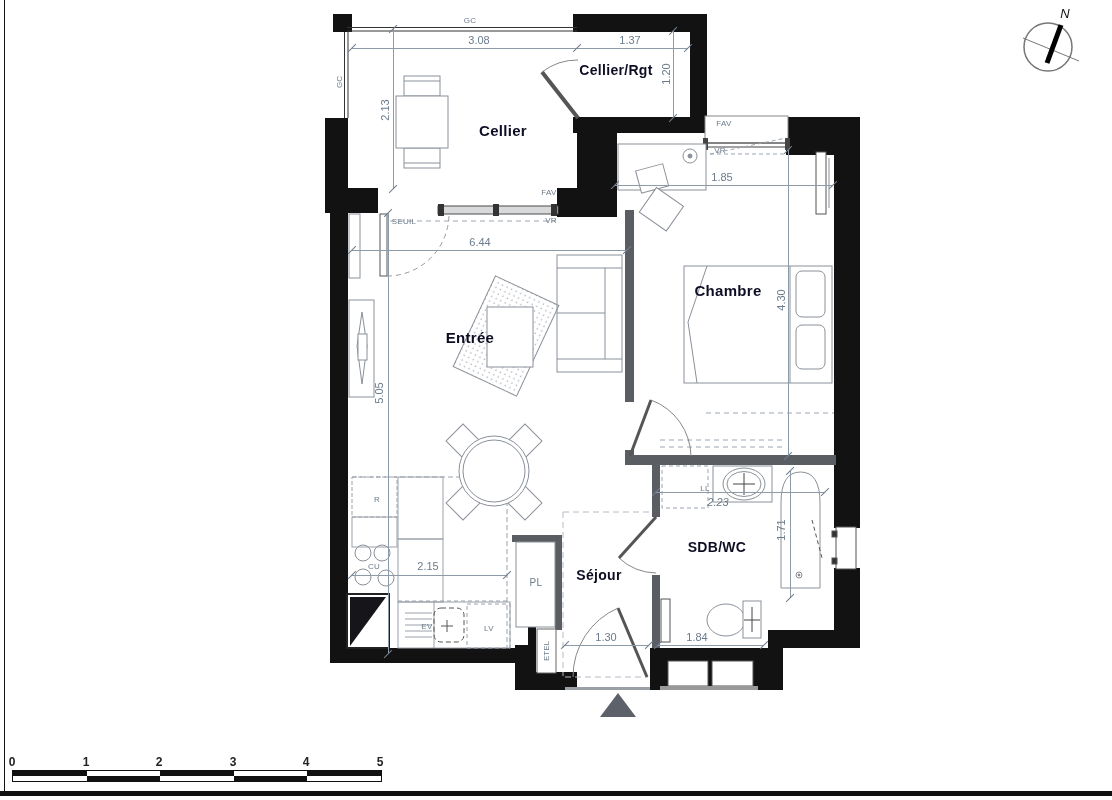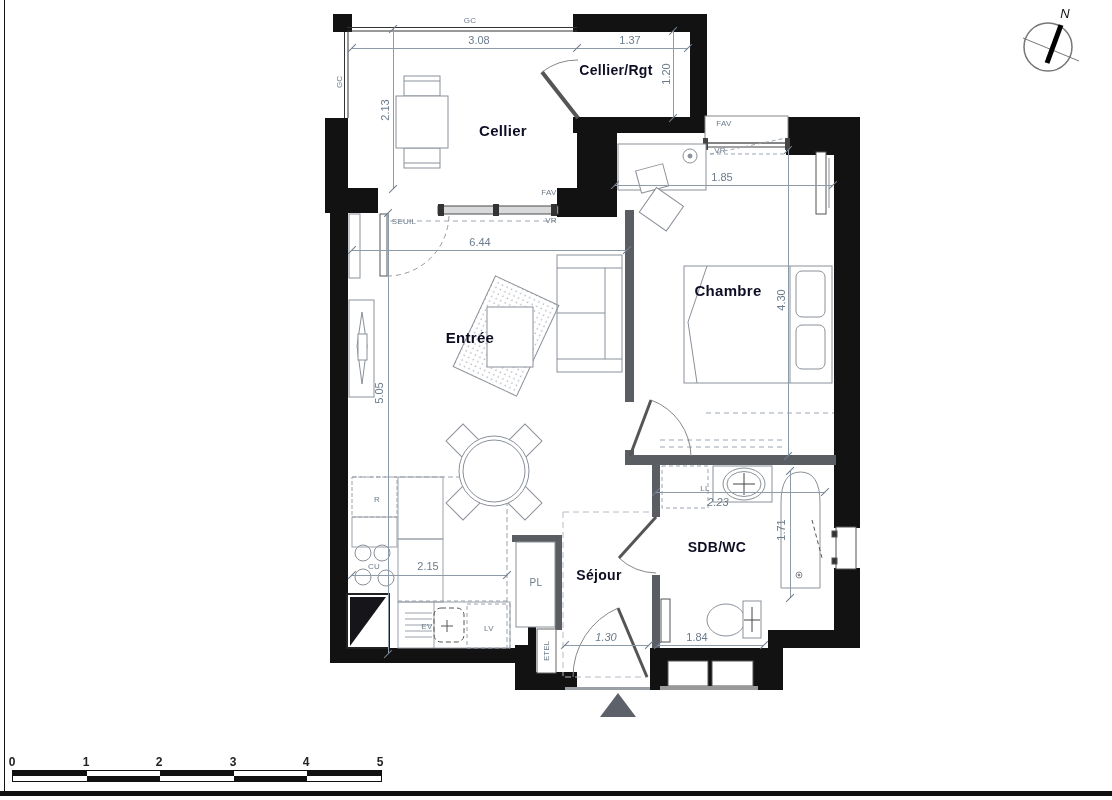--- a/index.html
+++ b/index.html
@@ -313,21 +313,21 @@
   <div class="dim" style="left:630px;top:40px;">1.37</div>
   <div class="dimv" style="left:385px;top:110px;">2.13</div>
   <div class="dimv" style="left:666px;top:74px;">1.20</div>
   <div class="dim" style="left:722px;top:177px;">1.85</div>
   <div class="dimv" style="left:781px;top:300px;">4.30</div>
   <div class="dim" style="left:480px;top:242px;">6.44</div>
   <div class="dimv" style="left:379px;top:393px;">5.05</div>
   <div class="dim" style="left:428px;top:566px;">2.15</div>
   <div class="dim" style="left:718px;top:502px;font-style:italic;">2.23</div>
   <div class="dimv" style="left:781px;top:530px;">1.71</div>
-  <div class="dim" style="left:606px;top:637px;font-style:italic;">1.30</div>
+  <div class="dim" style="left:606px;top:637px;">1.30</div>
   <div class="dim" style="left:697px;top:637px;">1.84</div>
 
   <div class="room" style="left:503px;top:130px;">Cellier</div>
   <div class="room sm" style="left:616px;top:70px;">Cellier/Rgt</div>
   <div class="room" style="left:728px;top:290px;">Chambre</div>
   <div class="room" style="left:470px;top:337px;">Entrée</div>
   <div class="room sm" style="left:599px;top:575px;">Séjour</div>
   <div class="room sm" style="left:717px;top:547px;">SDB/WC</div>
 
   <div class="tag" style="left:470px;top:20px;">GC</div>

